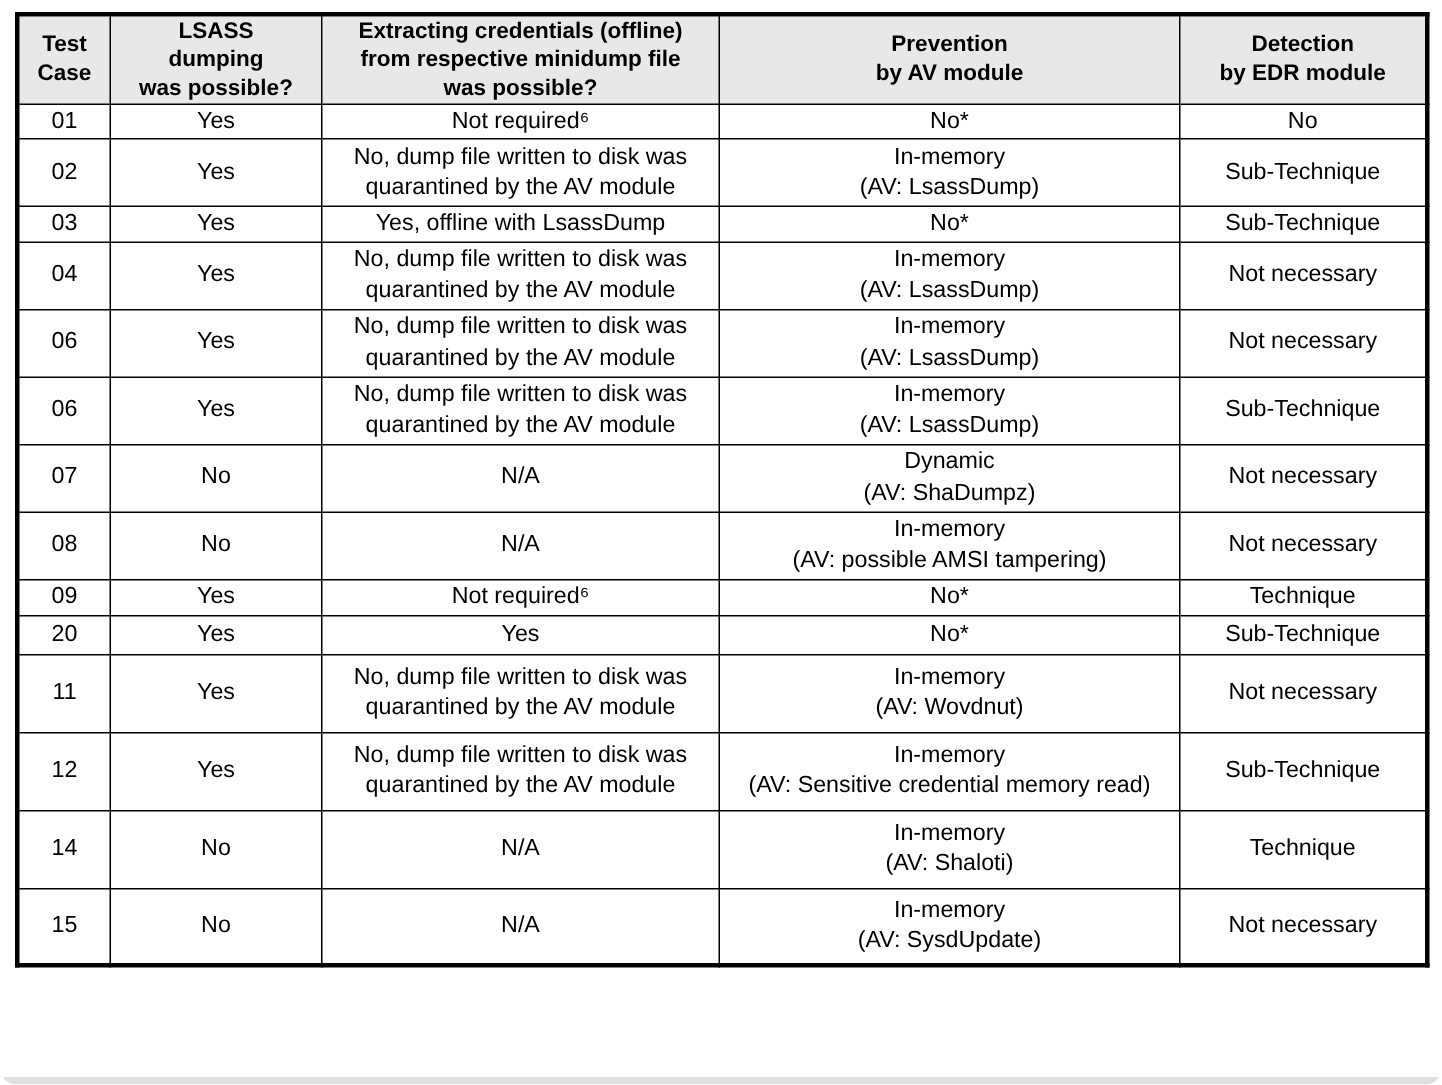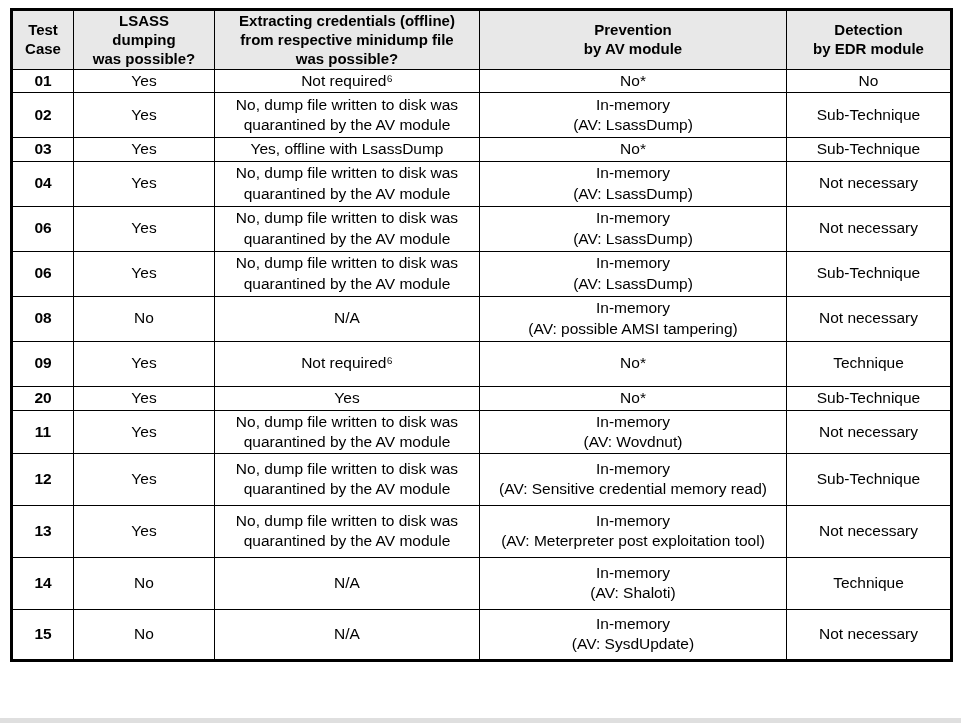--- a/index.html
+++ b/index.html
@@ -7,20 +7,21 @@
     padding: 0;
     background: #ffffff;
     font-family: "Liberation Sans", sans-serif;
   }
   .canvas {
     position: relative;
     width: 961px;
     height: 723px;
     background: #ffffff;
     overflow: hidden;
+    border-radius: 11px;
   }
   table.results {
     position: absolute;
     left: 10px;
     top: 8px;
     width: 940px;
     border-collapse: collapse;
     table-layout: fixed;
     border: 3px solid #000000;
   }
@@ -39,21 +40,21 @@
     background: #e8e8e8;
     font-weight: bold;
     font-size: 15px;
     line-height: 1.25;
   }
   table.results td {
     font-size: 15.5px;
     line-height: 1.3;
     background: #ffffff;
   }
-  table.results td.test-case { font-weight: bold; }
+  table.results td.test-case { font-weight: normal; }
 
   
   tbody tr:nth-child(1)  { height: 23px; }
   tbody tr:nth-child(2)  { height: 45px; }
   tbody tr:nth-child(3)  { height: 23px; }
   tbody tr:nth-child(4)  { height: 45px; }
   tbody tr:nth-child(5)  { height: 45px; }
   tbody tr:nth-child(6)  { height: 45px; }
   tbody tr:nth-child(7)  { height: 45px; }
   tbody tr:nth-child(8)  { height: 45px; }
@@ -148,20 +149,28 @@
         <tr>
           <td class="test-case">06</td>
           <td>Yes</td>
           <td>No, dump file written to disk was
 quarantined by the AV module</td>
           <td>In-memory
 (AV: LsassDump)</td>
           <td>Sub-Technique</td>
         </tr>
         <tr>
+          <td class="test-case">07</td>
+          <td>No</td>
+          <td>N/A</td>
+          <td>Dynamic
+(AV: ShaDumpz)</td>
+          <td>Not necessary</td>
+        </tr>
+        <tr>
           <td class="test-case">08</td>
           <td>No</td>
           <td>N/A</td>
           <td>In-memory
 (AV: possible AMSI tampering)</td>
           <td>Not necessary</td>
         </tr>
         <tr>
           <td class="test-case">09</td>
           <td>Yes</td>
@@ -186,29 +195,20 @@
           <td>Not necessary</td>
         </tr>
         <tr>
           <td class="test-case">12</td>
           <td>Yes</td>
           <td>No, dump file written to disk was
 quarantined by the AV module</td>
           <td>In-memory
 (AV: Sensitive credential memory read)</td>
           <td>Sub-Technique</td>
-        </tr>
-        <tr>
-          <td class="test-case">13</td>
-          <td>Yes</td>
-          <td>No, dump file written to disk was
-quarantined by the AV module</td>
-          <td>In-memory
-(AV: Meterpreter post exploitation tool)</td>
-          <td>Not necessary</td>
         </tr>
         <tr>
           <td class="test-case">14</td>
           <td>No</td>
           <td>N/A</td>
           <td>In-memory
 (AV: Shaloti)</td>
           <td>Technique</td>
         </tr>
         <tr>

